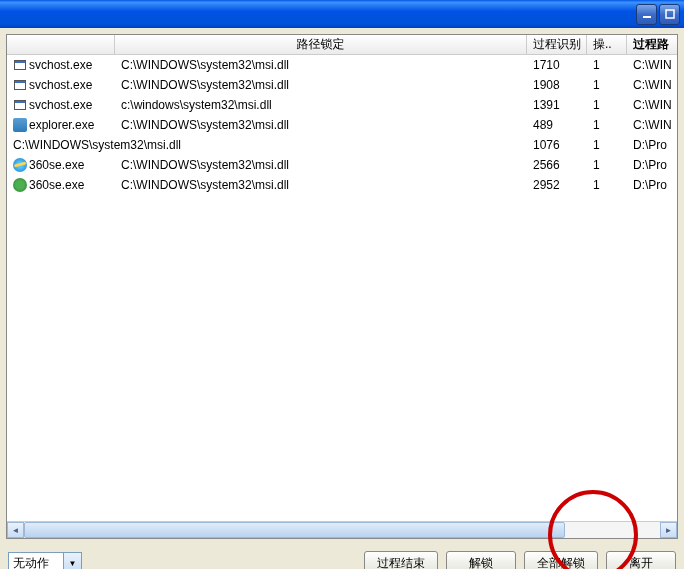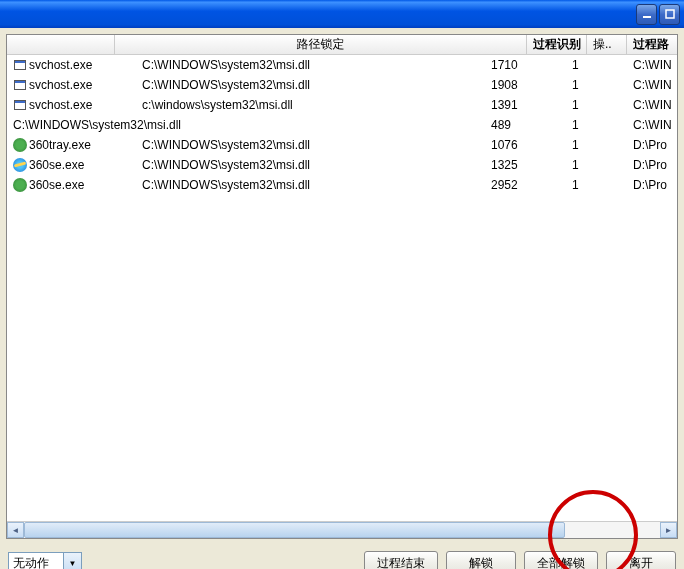--- a/index.html
+++ b/index.html
@@ -8,26 +8,26 @@
 .titlebar { height: 28px; background: linear-gradient(to bottom, #0058e6 0%, #3d91ff 8%, #0054e3 40%, #0050d8 88%, #003fc0 100%); display: flex; justify-content: flex-end; align-items: center; padding-right: 4px; gap: 2px; }
 .win-btn { width: 21px; height: 21px; background: linear-gradient(to bottom, #7ba8e8 0%, #3d6bc8 50%, #2d5bb8 100%); border: 1px solid #1a3a7a; border-radius: 3px; display: flex; align-items: center; justify-content: center; cursor: pointer; }
 .win-btn svg { width: 12px; height: 12px; }
 
 .content { background: #fff; border: 1px solid #888; margin: 6px; height: 505px; display: flex; flex-direction: column; justify-content: center; }
 
 .table-header { display: flex; background: linear-gradient(to bottom, #fff 0%, #f5f5f5 50%, #ebebeb 100%); border-bottom: 1px solid #ccc; height: 20px; flex-shrink: 0; }
 .th { border-right: 1px solid #ccc; padding: 2px 6px; font-size: 12px; color: #000; white-space: nowrap; overflow: hidden; display: flex; align-items: center; }
 .th-name { width: 108px; }
 .th-path { flex: 1; text-align: center; justify-content: center; }
-.th-pid { width: 60px; font-weight: bold; }
+.th-pid { width: 60px; }
 .th-op { width: 40px; }
 .th-proc { width: 50px; border-right: none; font-weight: bold; }
 
 .table-body { flex: 1; overflow: hidden; }
-.row { display: flex; height: 20px; align-items: center; gap: 21px; }
+.row { display: flex; height: 20px; align-items: center; }
 .td { padding: 2px 6px; font-size: 12px; white-space: nowrap; overflow: hidden; }
 .td-name { width: 108px; display: flex; align-items: center; gap: 2px; }
 .td-path { flex: 1; }
 .td-pid { width: 60px; }
 .td-op { width: 40px; }
 .td-proc { width: 50px; }
 
 .icon { width: 14px; height: 14px; flex-shrink: 0; display: inline-flex; align-items: center; justify-content: center; }
 .icon-app { border: 1px solid #555; background: #fff; width: 12px; height: 10px; position: relative; }
 .icon-app::before { content: ''; position: absolute; top: 0; left: 0; right: 0; height: 2px; background: #3d6bc8; }
@@ -105,46 +105,46 @@
             <span class="icon-app"></span>
           </span>
           <span>svchost.exe</span>
         </div>
         <div class="td td-path">c:\windows\system32\msi.dll</div>
         <div class="td td-pid">1391</div>
         <div class="td td-op">1</div>
         <div class="td td-proc">C:\WIN</div>
       </div>
       <div class="row">
+        <div class="td td-name">
+          <span class="icon">
+            <span class="icon-explorer"></span>
+          </span>
+          <span>explorer.exe</span>
+        </div>
         <div class="td td-path">C:\WINDOWS\system32\msi.dll</div>
         <div class="td td-pid">489</div>
         <div class="td td-op">1</div>
         <div class="td td-proc">C:\WIN</div>
       </div>
       <div class="row">
-        <div class="td td-name">
-          <span class="icon">
-            <span class="icon-360"></span>
-          </span>
-          <span>360tray.exe</span>
-        </div>
         <div class="td td-path">C:\WINDOWS\system32\msi.dll</div>
         <div class="td td-pid">1076</div>
         <div class="td td-op">1</div>
         <div class="td td-proc">D:\Pro</div>
       </div>
       <div class="row">
         <div class="td td-name">
           <span class="icon">
             <span class="icon-ie"></span>
           </span>
           <span>360se.exe</span>
         </div>
         <div class="td td-path">C:\WINDOWS\system32\msi.dll</div>
-        <div class="td td-pid">1325</div>
+        <div class="td td-pid">2566</div>
         <div class="td td-op">1</div>
         <div class="td td-proc">D:\Pro</div>
       </div>
       <div class="row">
         <div class="td td-name">
           <span class="icon">
             <span class="icon-360"></span>
           </span>
           <span>360se.exe</span>
         </div>

